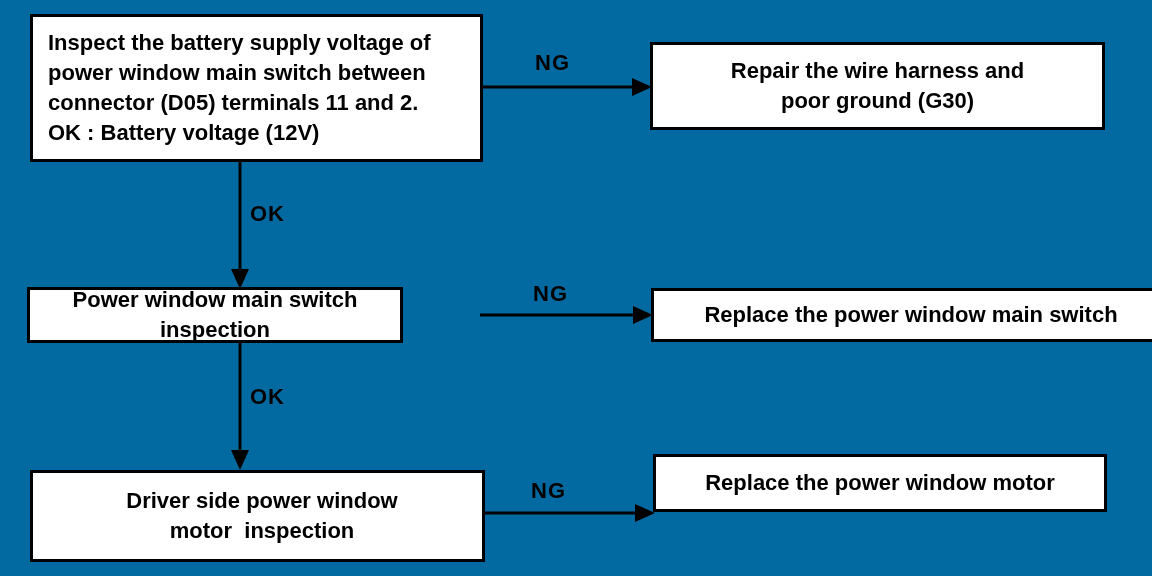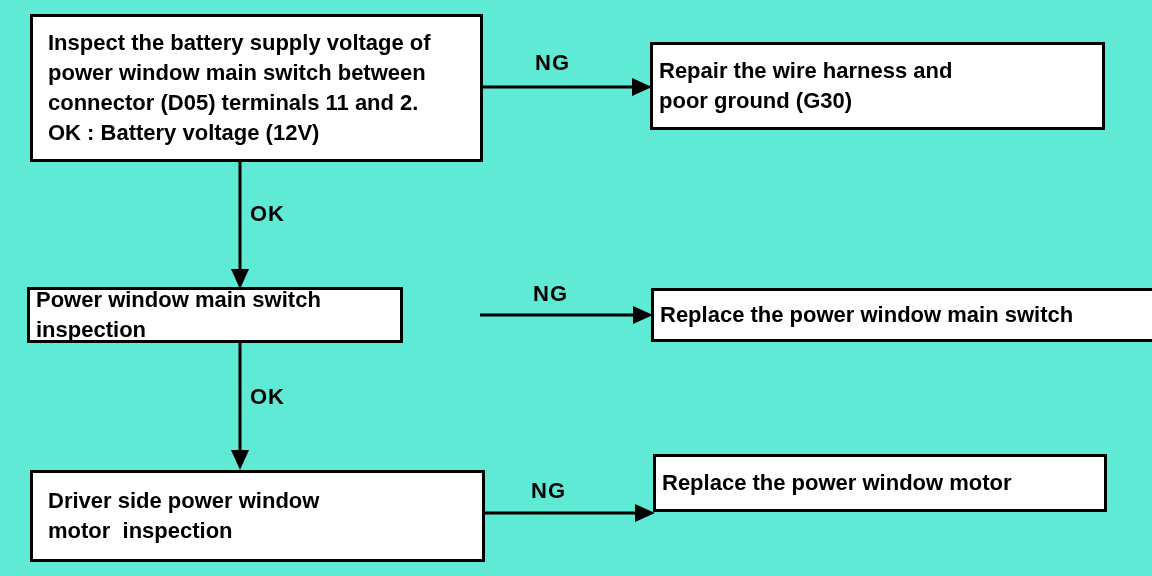--- a/index.html
+++ b/index.html
@@ -3,21 +3,21 @@
 <meta charset="utf-8">
 <style>
   * { box-sizing: border-box; margin: 0; padding: 0; }
   html, body { background: #ffffff; }
   body { font-family: "Liberation Sans", sans-serif; }
 
   .canvas {
     position: relative;
     width: 1152px;
     height: 576px;
-    background: #5eead4;
+    background: #0369a1;
     overflow: hidden;
   }
 
   .flow-box {
     position: absolute;
     border: 3px solid #000000;
     background: #ffffff;
     color: #000000;
     display: flex;
     align-items: center;
@@ -27,21 +27,21 @@
   }
 
   .flow-box .box-text {
     white-space: pre-wrap;
     width: 100%;
   }
 
   .align-left   { justify-content: flex-start; }
   .align-left .box-text { text-align: left; padding-left: 15px; padding-right: 8px; }
   .align-center { justify-content: center; }
-  .align-center .box-text { padding: 0 6px; }
+  .align-center .box-text { text-align: center; padding: 0 6px; }
 
   #box-step1   { left: 30px;  top: 14px;  width: 453px; height: 148px; }
   #box-repair1 { left: 650px; top: 42px;  width: 455px; height: 88px;  }
   #box-step2   { left: 27px;  top: 287px; width: 376px; height: 56px;  }
   #box-repair2 { left: 651px; top: 288px; width: 520px; height: 54px;  }
   #box-step3   { left: 30px;  top: 470px; width: 455px; height: 92px; padding-left: 9px;  }
   #box-repair3 { left: 653px; top: 454px; width: 454px; height: 58px;  }
 
   .edge-label {
     position: absolute;

